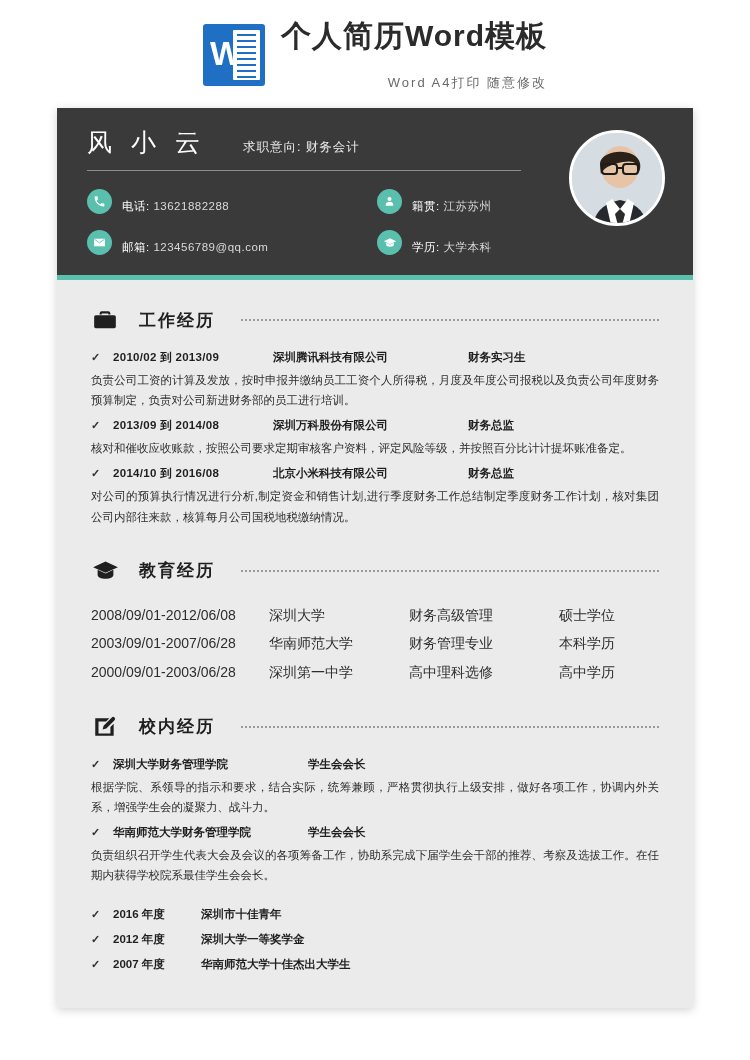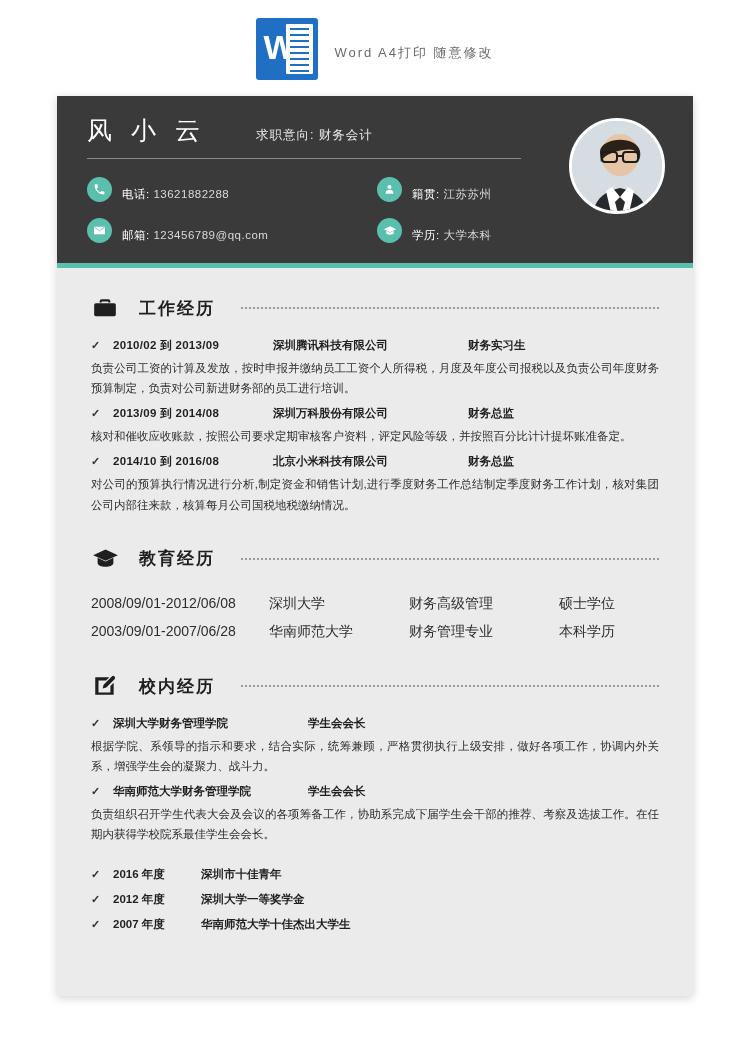--- a/index.html
+++ b/index.html
@@ -58,22 +58,22 @@
     font-size: 30px;
     font-weight: bold;
     color: #2b2b2b;
     letter-spacing: 1px;
     line-height: 1.2;
   }
   .title-sub {
     font-size: 13px;
     color: #6a6a6a;
     letter-spacing: 2px;
-    margin-top: 8px;
-    text-align: center;
+    margin-top: 20px;
+    text-align: right;
   }
 
   
   .sheet {
     position: relative;
     margin: 6px auto 0 auto;
     width: 636px;
     height: 900px;
     background: #ebebeb;
     box-shadow: 0 2px 9px rgba(0,0,0,0.18);
@@ -89,21 +89,21 @@
   }
   .dark-head .accent-bar {
     position: absolute;
     left: 0; bottom: 0;
     width: 100%; height: 5px;
     background: #5bbfae;
   }
   .name-row {
     display: flex;
     align-items: baseline;
-    gap: 50px;
+    gap: 37px;
   }
   .name {
     color: #ffffff;
     font-size: 25px;
     letter-spacing: 6px;
     font-weight: normal;
   }
   .intent {
     color: #e9e9e9;
     font-size: 12.5px;
@@ -254,20 +254,21 @@
           <i></i>
           <i></i>
           <i></i>
           <i></i>
           <i></i>
           <i></i>
           <i></i>
       </span>
     </div>
     <div class="title-block">
+      <div class="title-main">个人简历Word模板</div>
       <div class="title-sub">Word A4打印 随意修改</div>
     </div>
   </div>
 
   <div class="sheet">
 
     <div class="dark-head">
       <div class="name-row">
         <div class="name">风 小 云</div>
         <div class="intent">求职意向: 财务会计</div>
@@ -404,20 +405,26 @@
           <div>深圳大学</div>
           <div>财务高级管理</div>
           <div>硕士学位</div>
         </div>
         <div class="edu-row">
           <div>2003/09/01-2007/06/28</div>
           <div>华南师范大学</div>
           <div>财务管理专业</div>
           <div>本科学历</div>
         </div>
+        <div class="edu-row">
+          <div>2000/09/01-2003/06/28</div>
+          <div>深圳第一中学</div>
+          <div>高中理科选修</div>
+          <div>高中学历</div>
+        </div>
       </div>
 
       <div class="spacer-lg"></div>
 
       <div class="section">
         <div class="sec-head">
           <span class="sec-icon">
             <svg width="26" height="26" viewBox="0 0 24 24" fill="#1f1f1f">
                 <path d="M3 4h13l-3 3H6v11h11v-6l3-3v11H3z"></path>
                 <path d="M20.8 3.2a1.8 1.8 0 0 0-2.5 0l-7.6 7.6-.9 3.4 3.4-.9 7.6-7.6a1.8 1.8 0 0 0 0-2.5z"></path>

